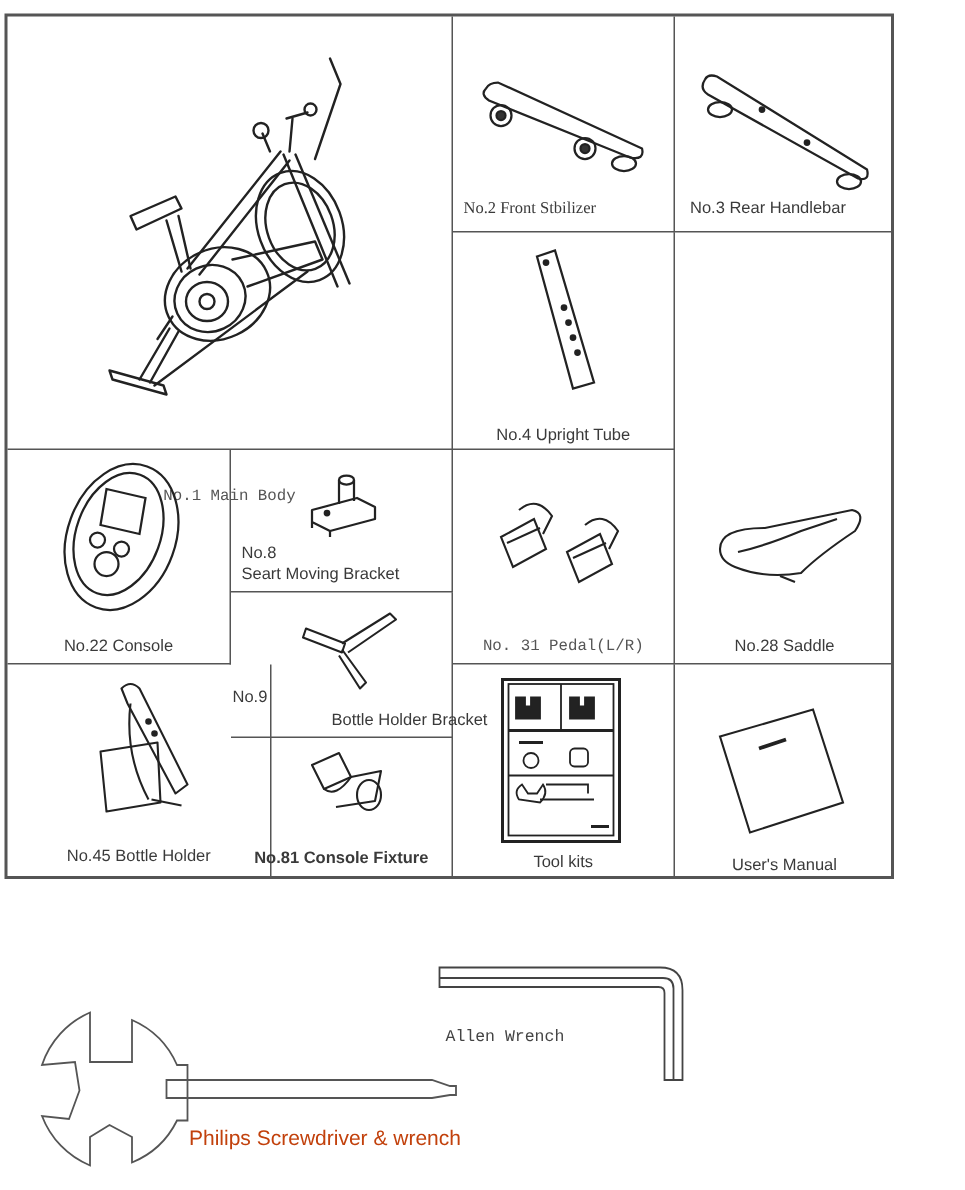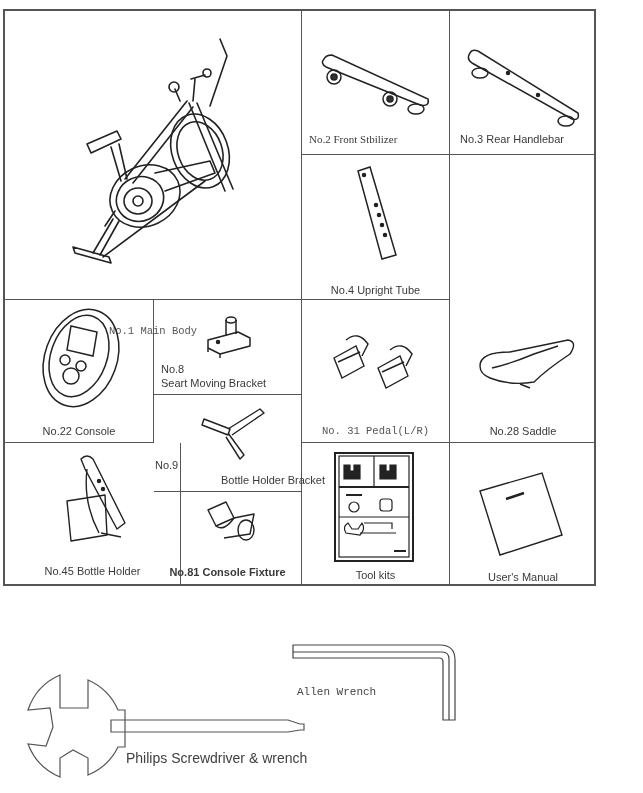--- a/index.html
+++ b/index.html
@@ -5,21 +5,21 @@
   html, body { margin:0; padding:0; background:#ffffff; }
   body { width:643px; height:793px; position:relative; overflow:hidden; font-family:"Liberation Sans", sans-serif; color:#333; }
   .grid { position:absolute; left:3px; top:9px; width:593px; height:577px; border:2px solid #555; box-sizing:border-box; }
   .cell { position:absolute; border-right:1.5px solid #555; border-bottom:1.5px solid #555; box-sizing:border-box; }
   .cell.noR { border-right:none; }
   .cell.noB { border-bottom:none; }
   .lbl { position:absolute; font-size:11px; color:#3a3a3a; white-space:nowrap; line-height:13px; }
   .lbl.mono { font-family:"Liberation Mono", monospace; font-size:10.5px; color:#555; }
   .center { left:0; right:0; text-align:center; }
   svg { position:absolute; overflow:visible; }
-  .tool-label { position:absolute; font-size:14px; color:#404040; white-space:nowrap; }
+  .tool-label { position:absolute; font-size:14px; color:#c2410c; white-space:nowrap; }
   .tool-label.mono { font-family:"Liberation Mono", monospace; font-size:11px; color:#444; }
 </style>
 </head>
 <body>
 
 <div class="grid">
 
   <div class="cell" style="left:0;top:0;width:297px;height:289px;">
     <svg width="297" height="289" viewBox="0 0 297 289">
       <g fill="none" stroke="#222" stroke-width="1.6" stroke-linejoin="round" stroke-linecap="round">

